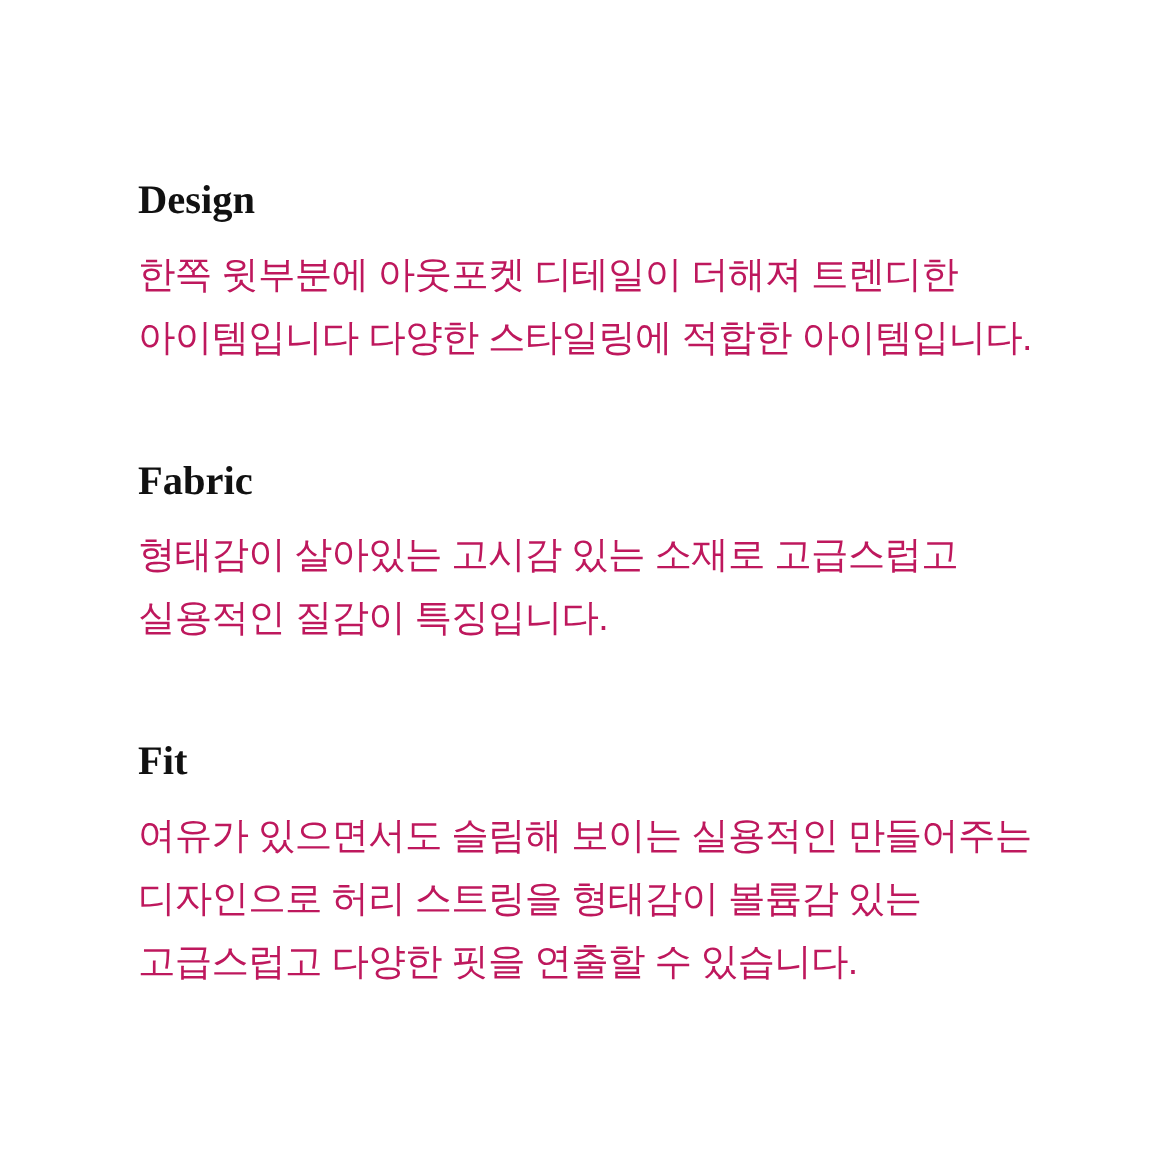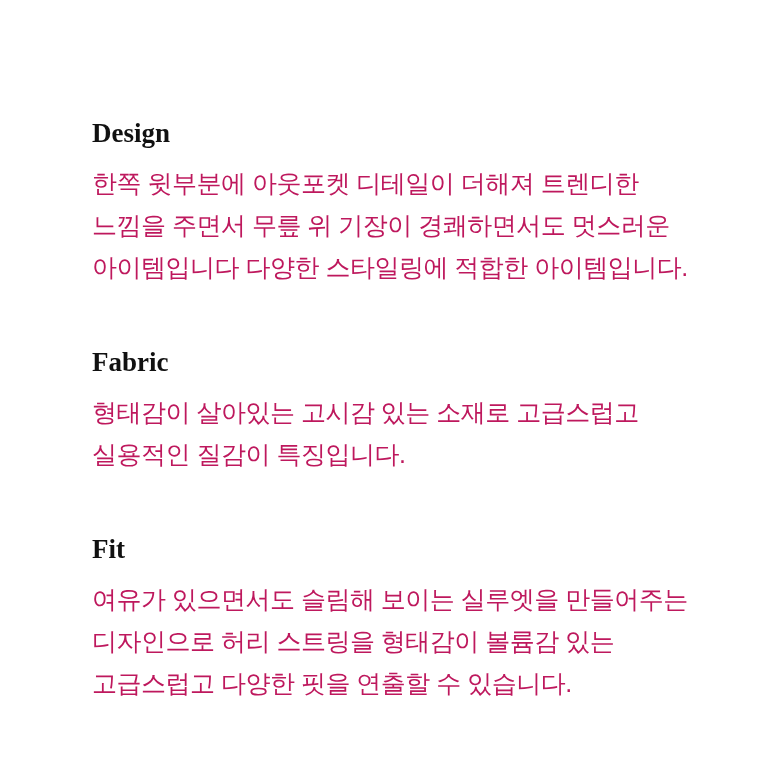--- a/index.html
+++ b/index.html
@@ -48,35 +48,34 @@
 </style>
 </head>
 <body>
 
 <main class="content">
 
   <section class="section">
     <h2 class="section-title">Design</h2>
     <div class="section-body">
       <div class="body-line">한쪽 윗부분에 아웃포켓 디테일이 더해져 트렌디한</div>
-      <div class="body-line">느낌을 주면서 무릎 위 기장이 경쾌하면서도 멋스러운</div>
       <div class="body-line">아이템입니다 다양한 스타일링에 적합한 아이템입니다.</div>
     </div>
   </section>
 
   <section class="section">
     <h2 class="section-title">Fabric</h2>
     <div class="section-body">
       <div class="body-line">형태감이 살아있는 고시감 있는 소재로 고급스럽고</div>
       <div class="body-line">실용적인 질감이 특징입니다.</div>
     </div>
   </section>
 
   <section class="section">
     <h2 class="section-title">Fit</h2>
     <div class="section-body">
-      <div class="body-line">여유가 있으면서도 슬림해 보이는 실루엣을 만들어주는</div>
+      <div class="body-line">여유가 있으면서도 슬림해 보이는 실용적인 만들어주는</div>
       <div class="body-line">디자인으로 허리 스트링을 형태감이 볼륨감 있는</div>
       <div class="body-line">고급스럽고 다양한 핏을 연출할 수 있습니다.</div>
     </div>
   </section>
 
 </main>
 
 </body></html>

